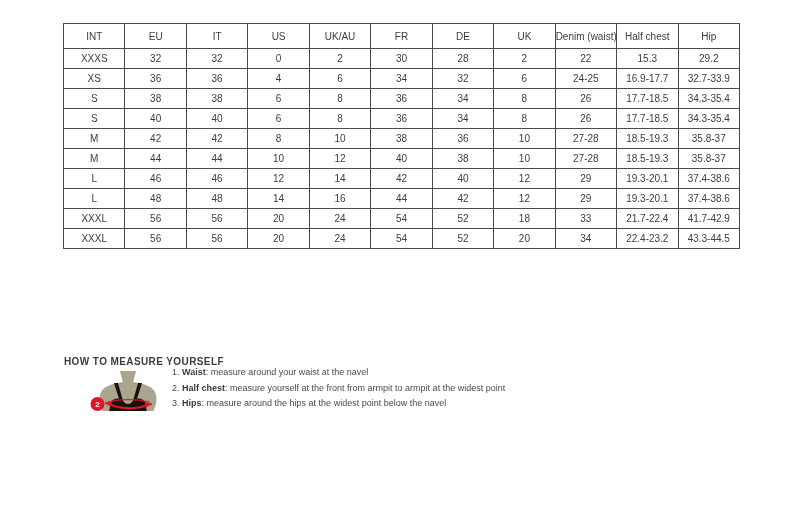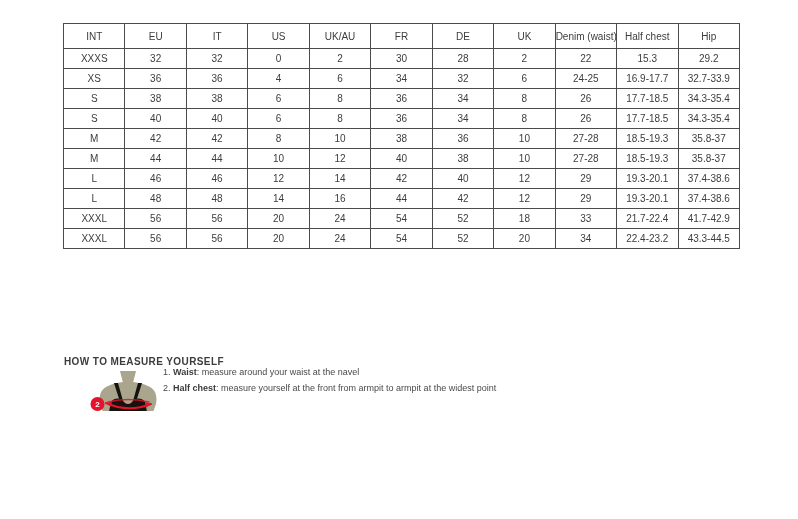--- a/index.html
+++ b/index.html
@@ -17,21 +17,21 @@
     font-size:10px; color:#3c3c3b; font-weight:400; padding:0;
     white-space:nowrap; overflow:hidden;
   }
   .size-table th { height:25px; }
   .size-table td { height:20px; }
   .measure-heading {
     position:absolute; left:64px; top:348px;
     font-size:10px; font-weight:700; letter-spacing:0.4px; color:#3c3c3b;margin-top:8px;
   }
   .measure-figure { position:absolute; left:78px; top:371px; }
-  .measure-list { position:absolute; left:163px; top:368px; }
+  .measure-list { position:absolute; left:172px; top:368px; }
   .measure-item {
     font-size:9px; color:#4a4a49; line-height:9px; margin-bottom:6.5px;
     white-space:nowrap;
   }
   .measure-item .term { font-weight:700; color:#3c3c3b; }
   .badge-num {
     font-family:"Liberation Sans", sans-serif; font-size:8px; font-weight:700;
   }
 </style>
 </head>
@@ -273,15 +273,19 @@
 
   <div class="measure-list">
     <div class="measure-item">
       <span>1.</span>
       <span class="term">Waist</span><span>: measure around your waist at the navel</span>
     </div>
     <div class="measure-item">
       <span>2.</span>
       <span class="term">Half chest</span><span>: measure yourself at the front from armpit to armpit at the widest point</span>
     </div>
+    <div class="measure-item">
+      <span>3.</span>
+      <span class="term">Hips</span><span>: measure around the hips at the widest point below the navel</span>
+    </div>
   </div>
 
 </div>
 
 </body></html>

